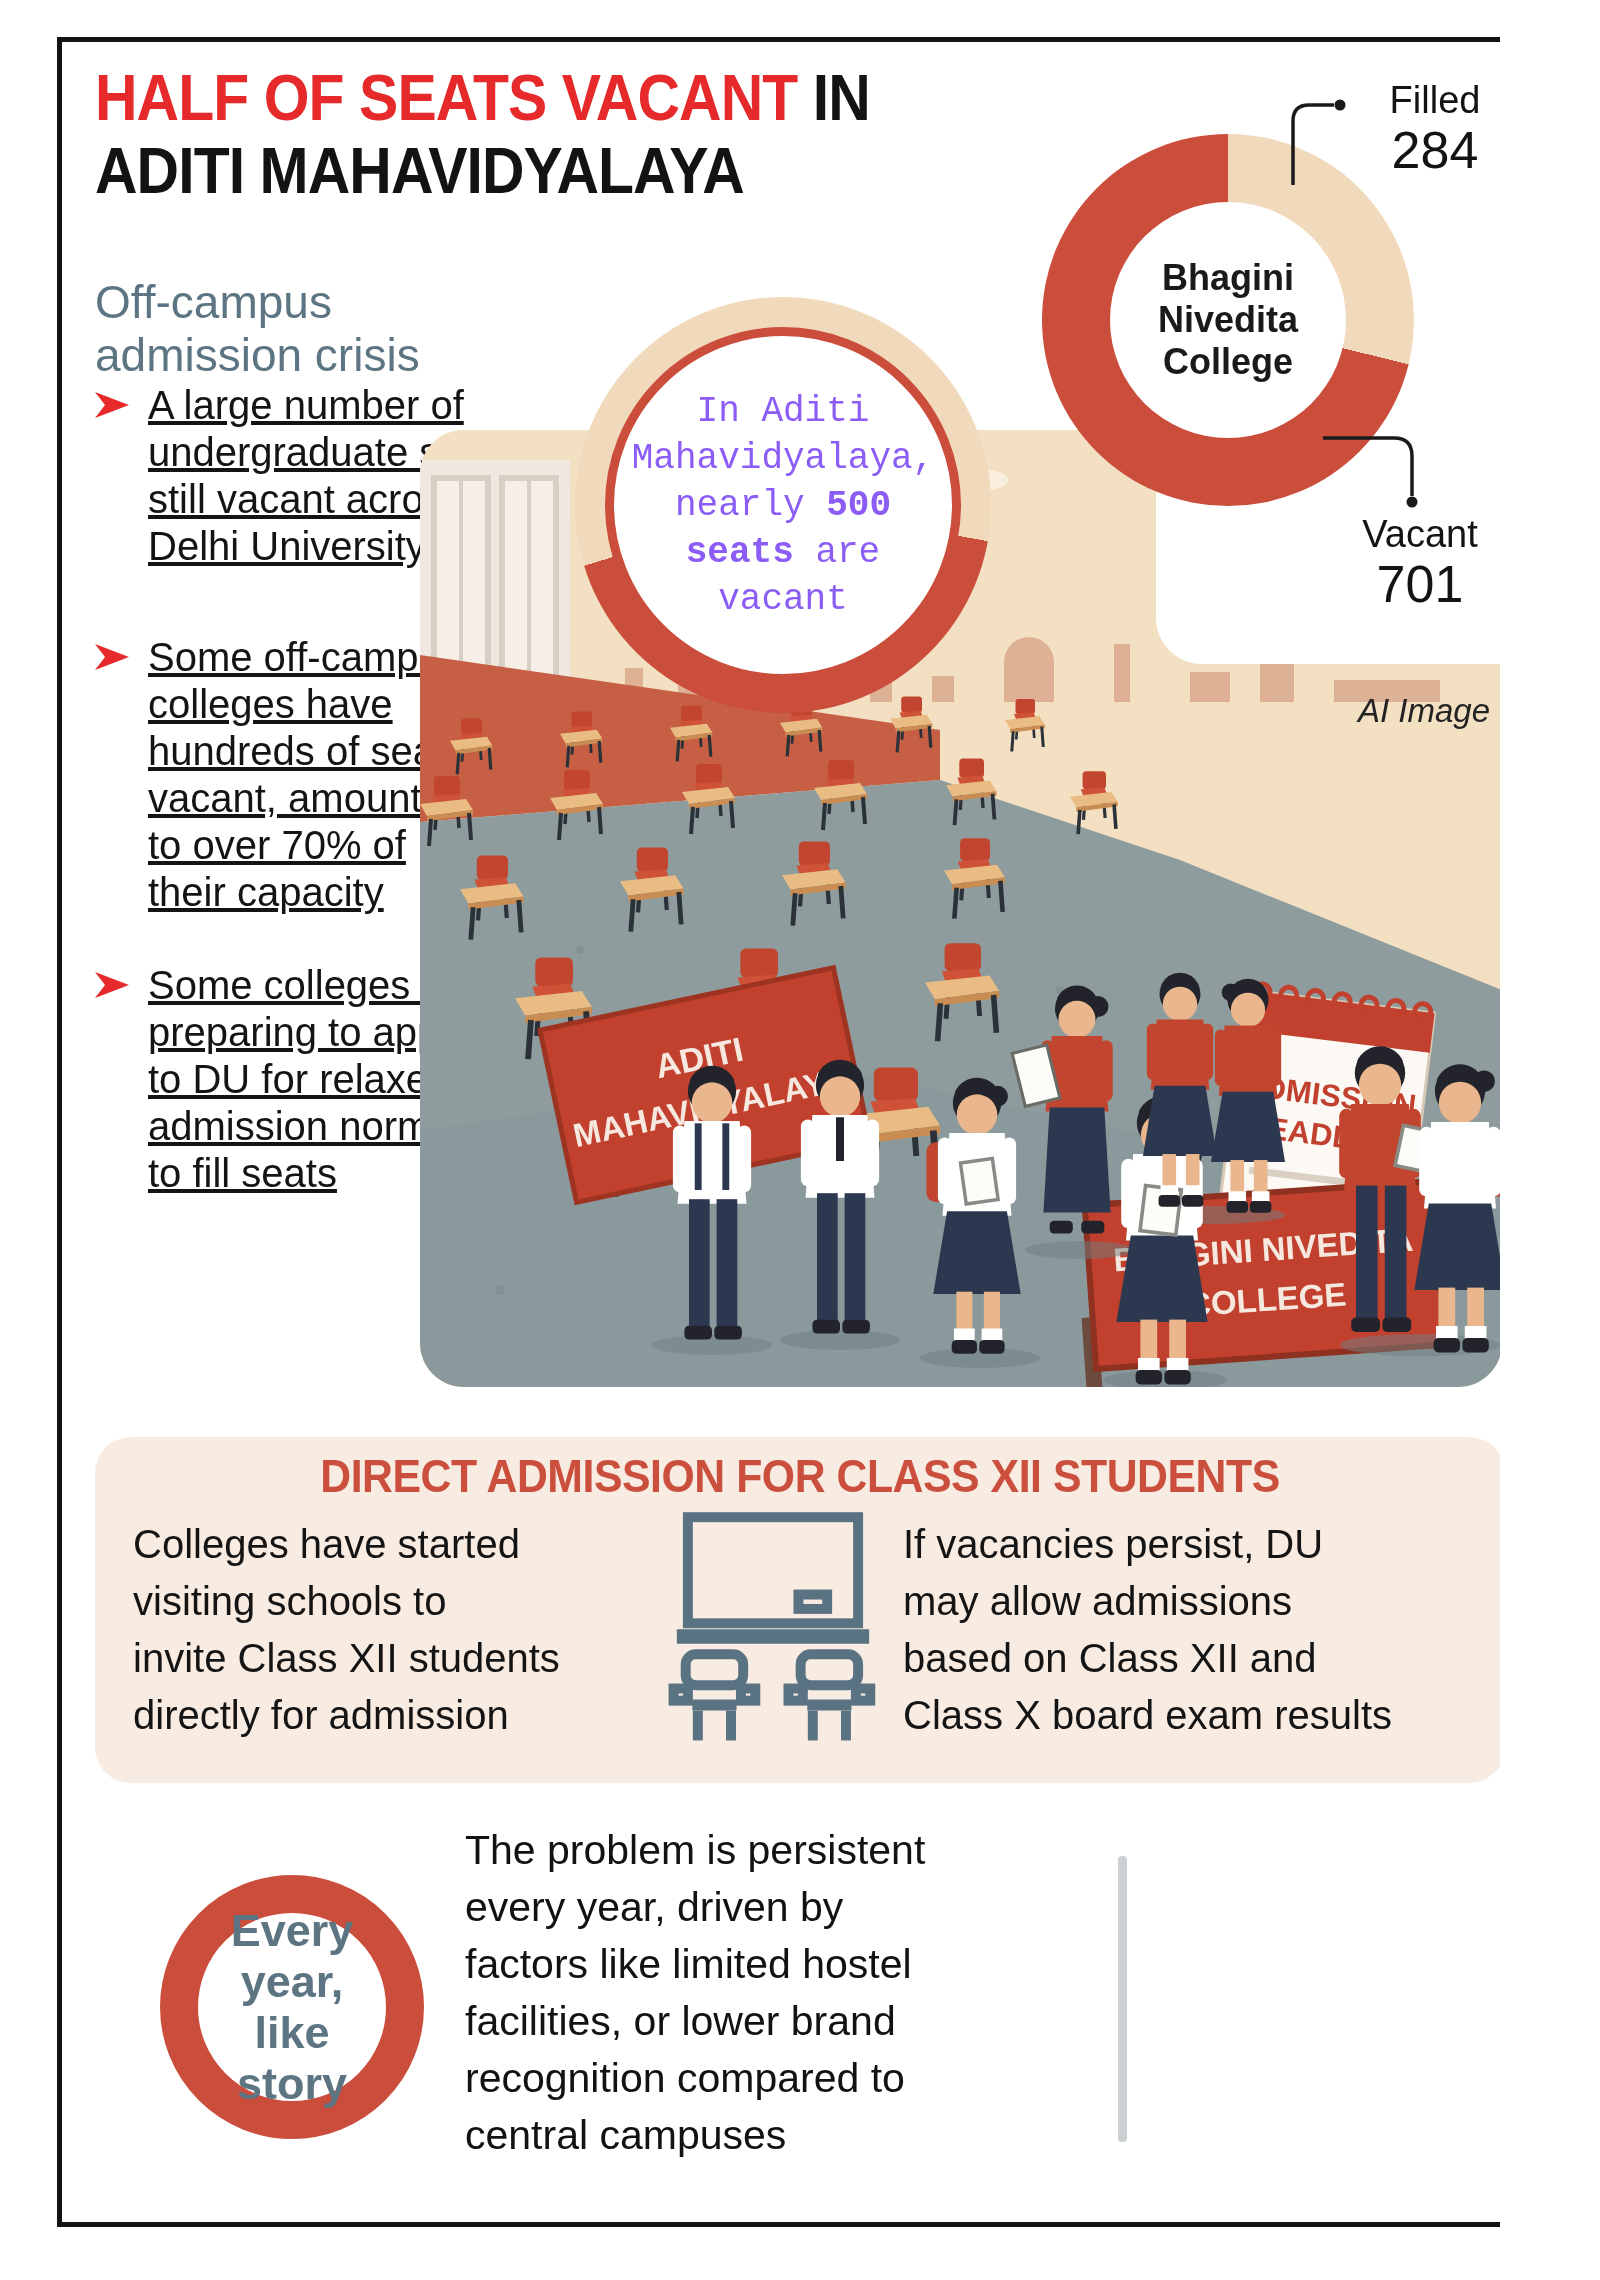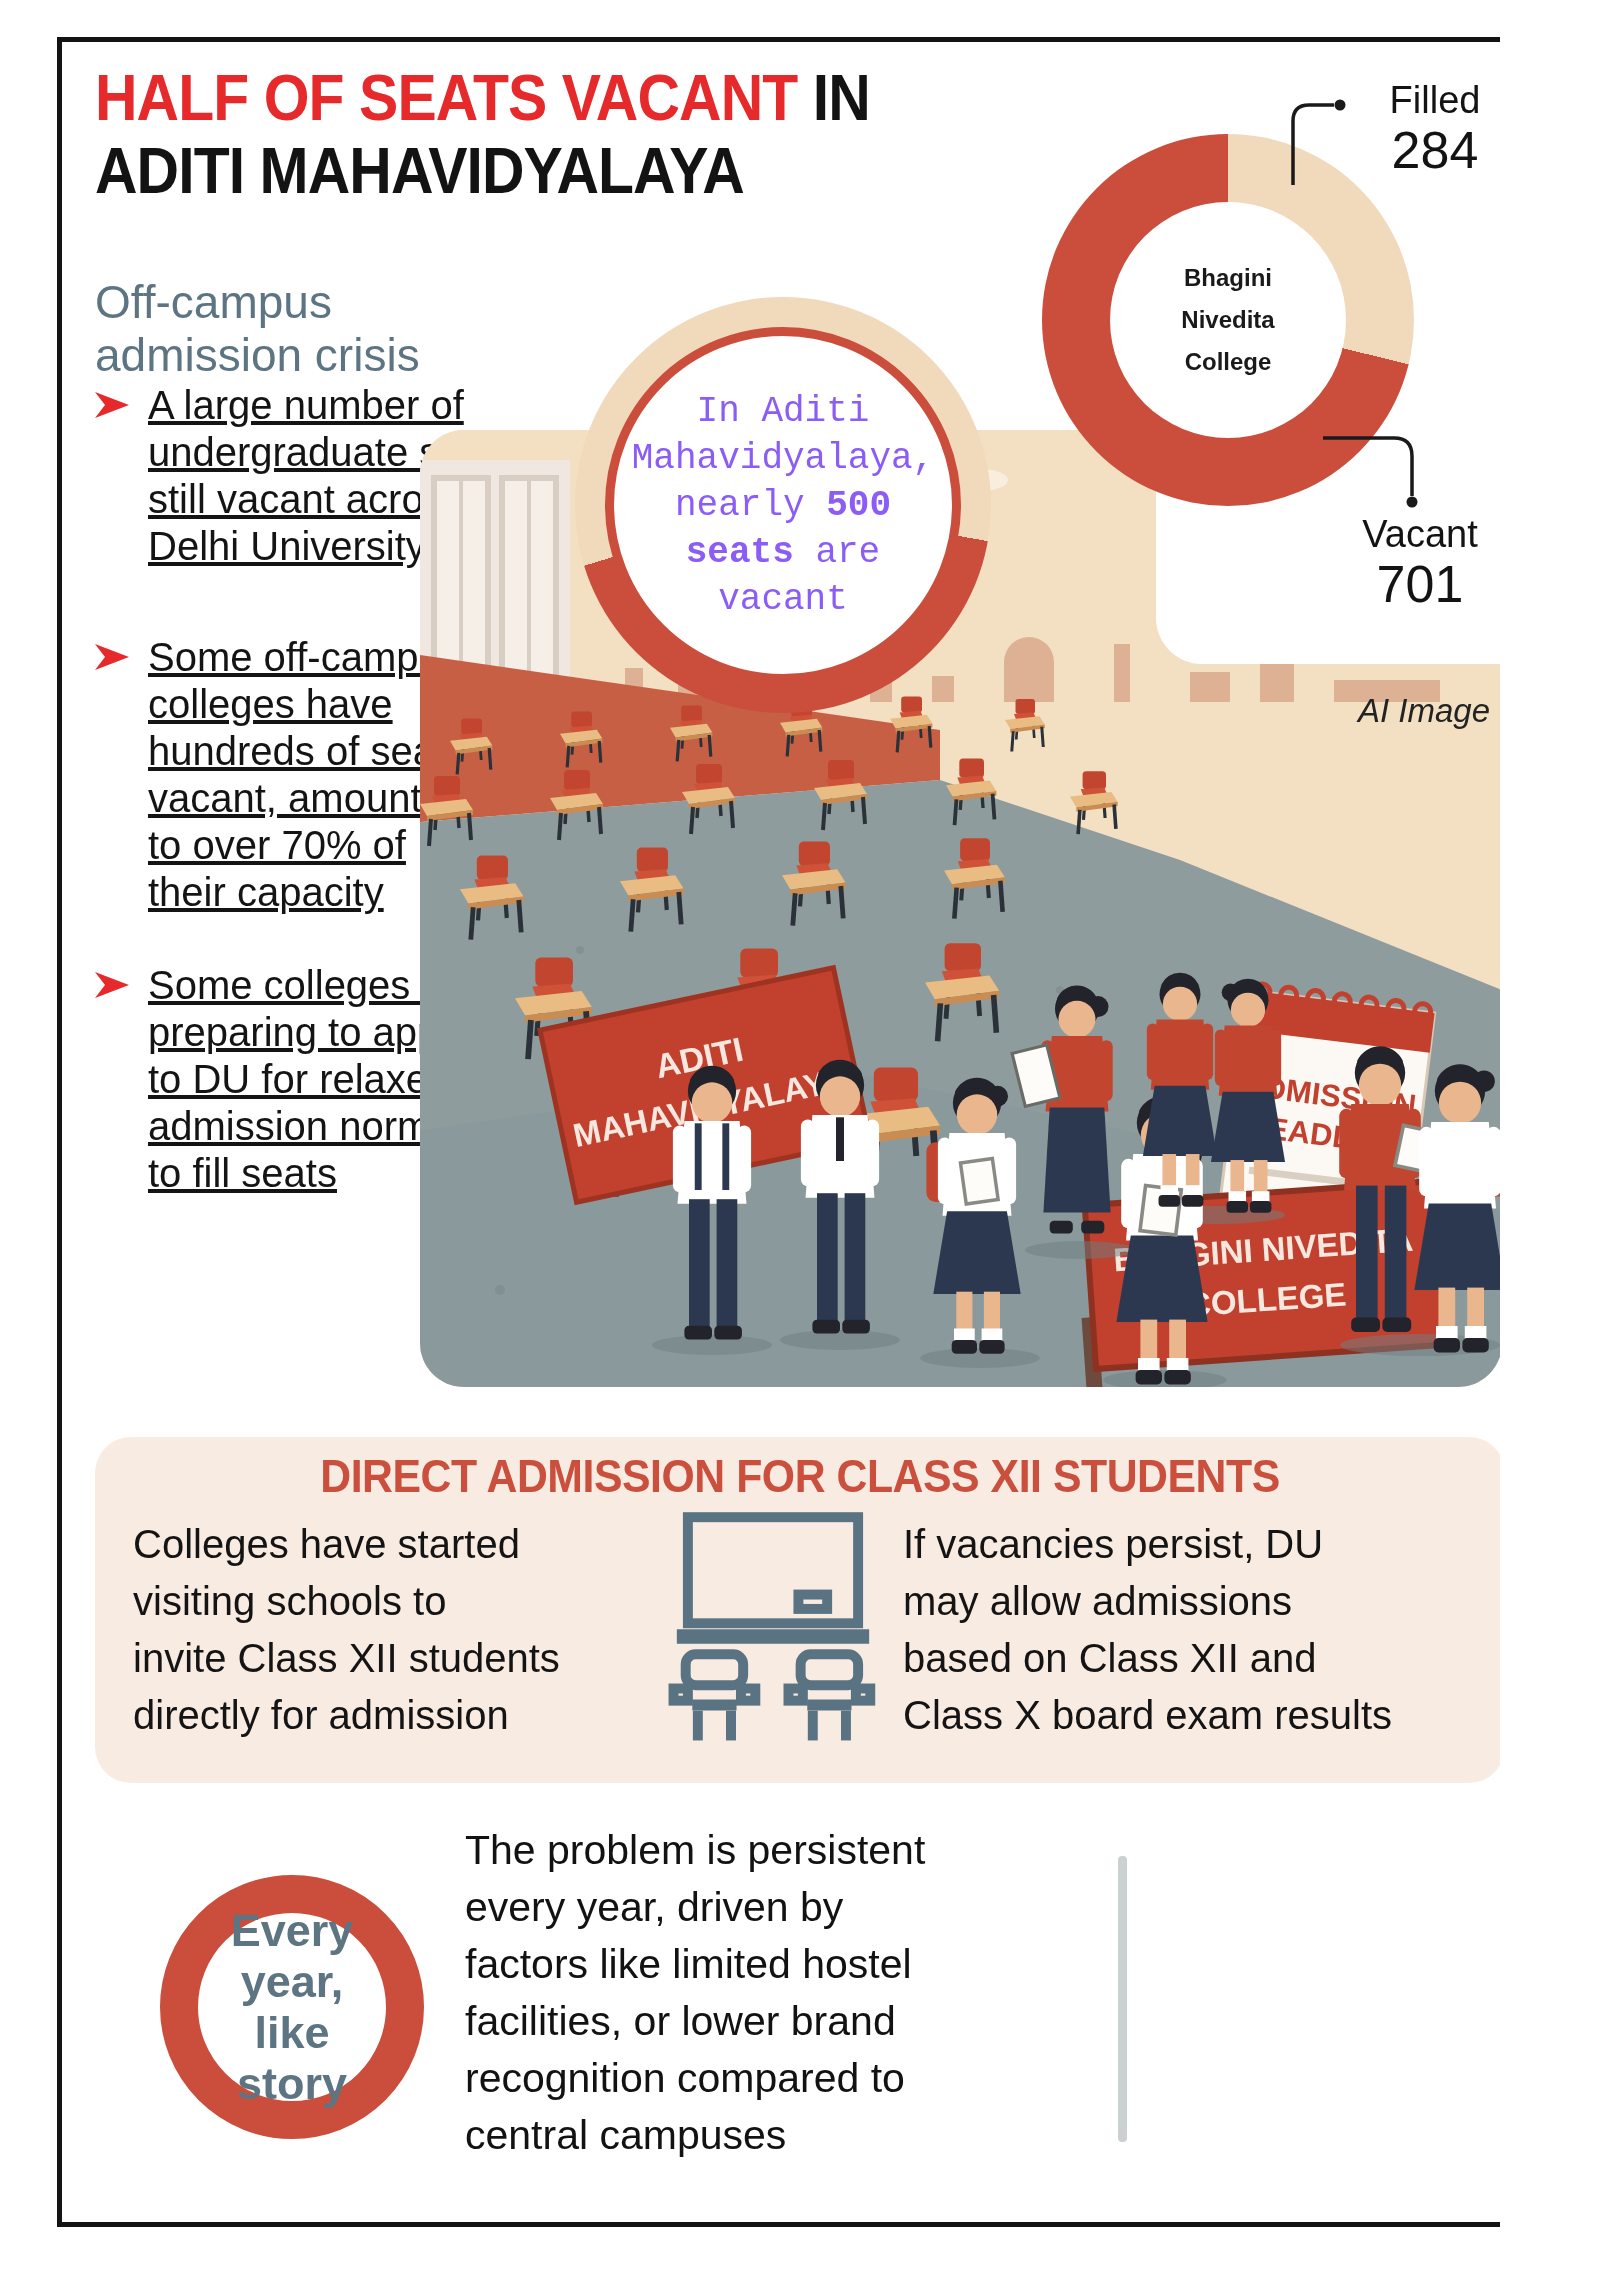--- a/index.html
+++ b/index.html
@@ -21,21 +21,21 @@
   .callout{left:575px;top:297px;width:416px;height:416px;border-radius:50%;
            background:conic-gradient(#cb4d3b 0deg,#f1d9bb 0deg 100deg,#cb4d3b 100deg 253deg,#f1d9bb 253deg 360deg);}
   .callout-inner{left:30px;top:30px;width:356px;height:356px;border-radius:50%;background:#ffffff;
                  border:9px solid #cb4d3b;box-sizing:border-box;display:flex;align-items:center;justify-content:center;text-align:center;}
   .callout-text{font-size:36px;line-height:47px;color:#8b5cf6;font-family:Liberation Mono, monospace;}
   .callout-text b{font-weight:bold;}
   
   .donut{left:1042px;top:134px;width:372px;height:372px;border-radius:50%;}
   .donut-hole{left:1110px;top:202px;width:236px;height:236px;border-radius:50%;background:#ffffff;
               display:flex;align-items:center;justify-content:center;text-align:center;}
-  .donut-label{font-size:24px;line-height:42px;font-weight:bold;color:#1a1a1a;}
+  .donut-label{font-size:36px;line-height:42px;font-weight:bold;color:#1a1a1a;}
   .seg-label{width:190px;text-align:center;color:#131313;}
   .seg-name{font-size:38px;line-height:44px;}
   .seg-val{font-size:52px;line-height:56px;}
   .ai-caption{left:1300px;top:692px;width:190px;text-align:right;font-style:italic;font-size:33px;color:#232323;}
   
   .illu{left:420px;top:430px;width:1082px;height:957px;border-radius:44px;overflow:hidden;background:#f3dfc2;}
   .notch{left:1156px;top:392px;width:352px;height:272px;background:#ffffff;border-bottom-left-radius:46px;}
   
   .panel{left:95px;top:1437px;width:1410px;height:346px;border-radius:36px;background:#f8ebe2;}
   .panel-title{left:95px;top:1449px;width:1410px;text-align:center;font-weight:bold;font-size:46px;

